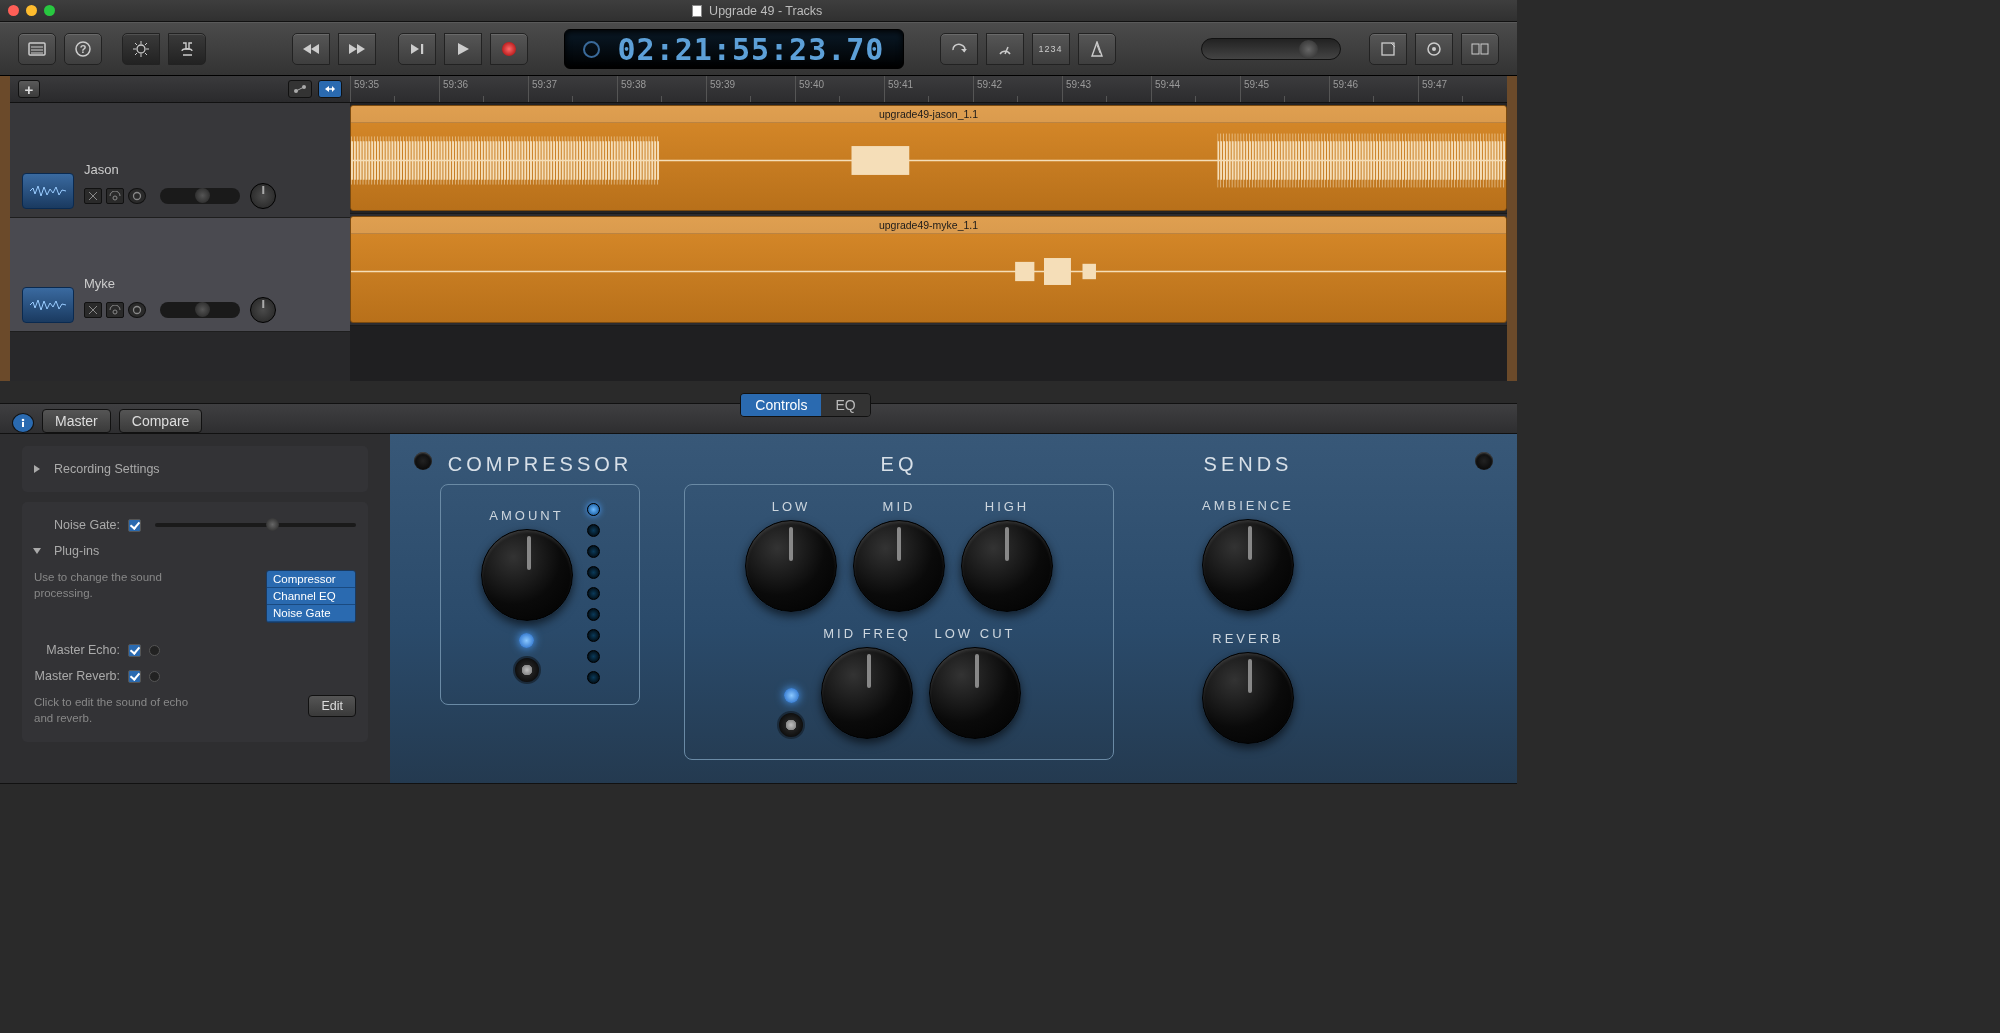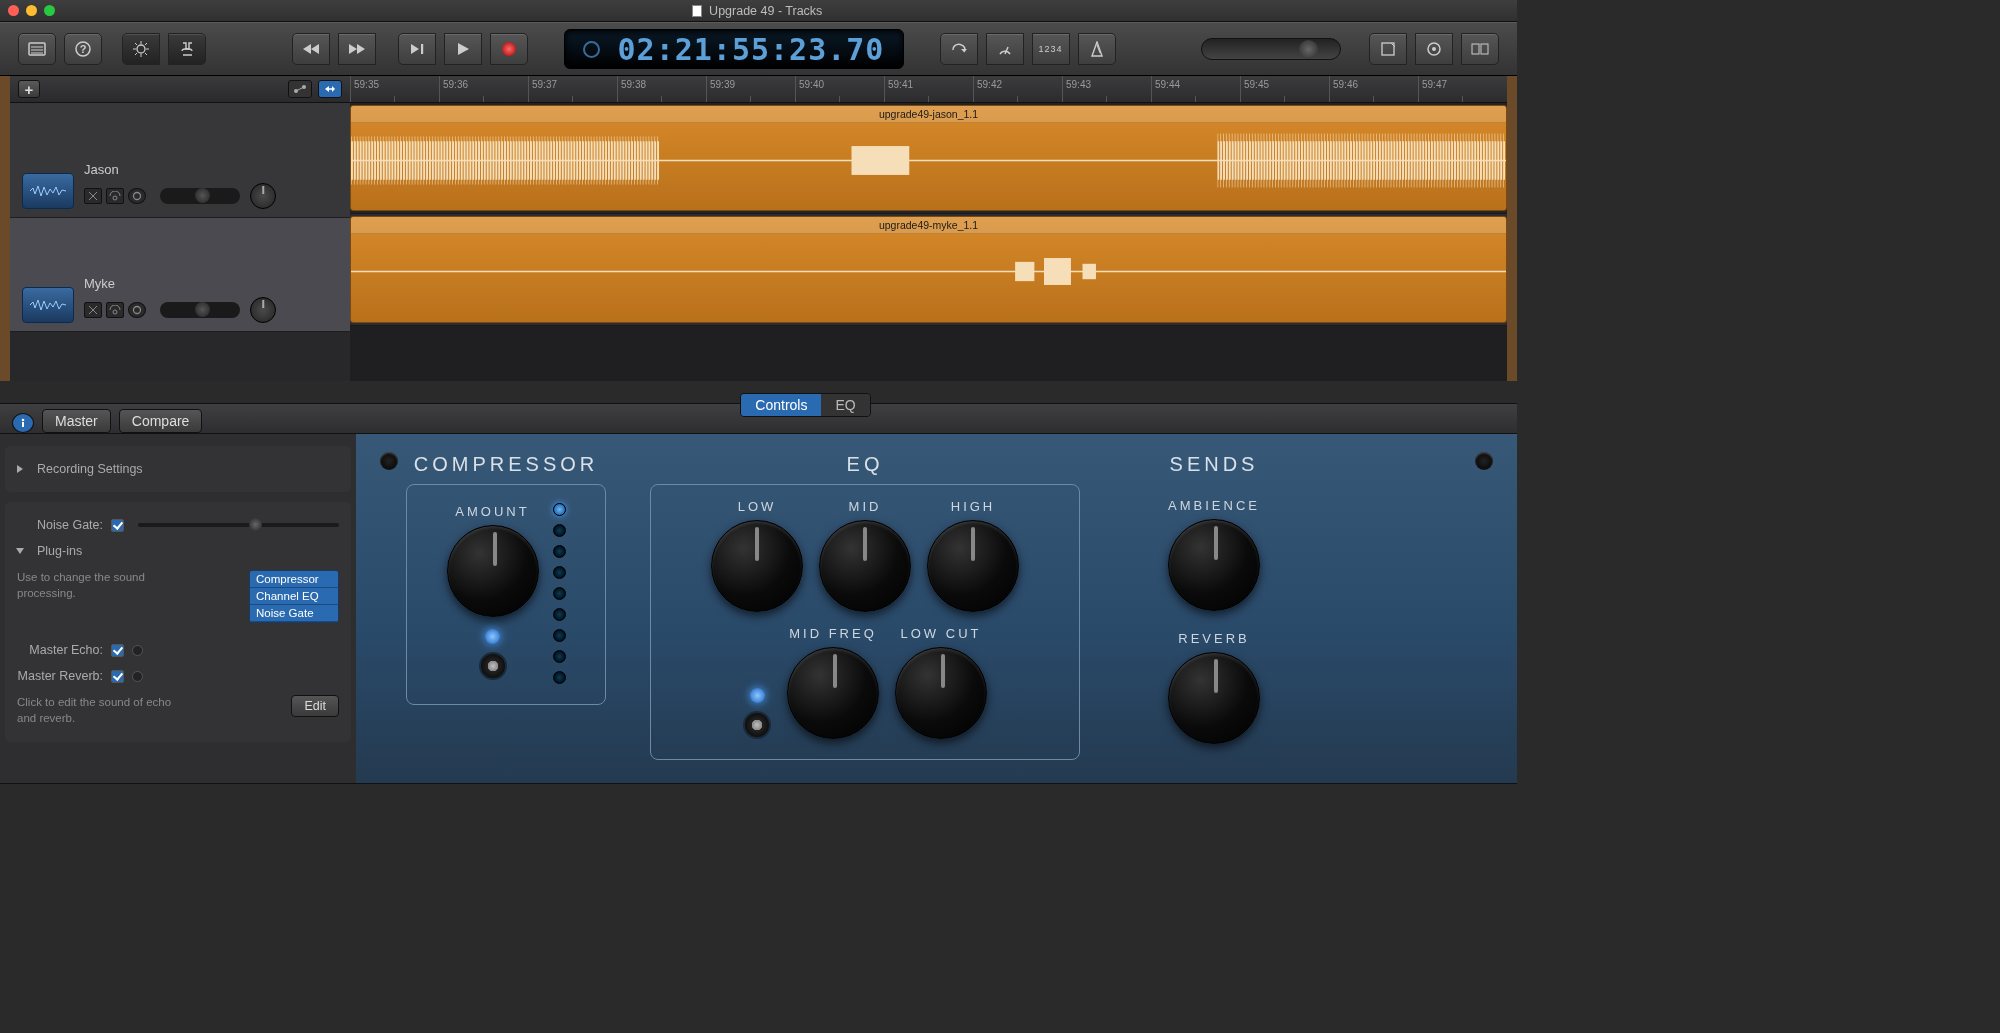--- a/index.html
+++ b/index.html
@@ -66,21 +66,21 @@
 
 
 .lower{position:absolute;left:0;right:0;top:403px;bottom:0;display:flex;border:1px solid #111;border-left:0;border-right:0}
 .lower-head{position:absolute;left:0;right:0;top:0;height:30px;background:linear-gradient(#3f3f41,#2e2e30);border-bottom:1px solid #111;display:flex;align-items:flex-end;padding:0 12px;gap:8px;font-size:14px;z-index:2}
 .pill{padding:3px 12px;border:1px solid #111;border-radius:4px;background:linear-gradient(#555,#3a3a3a);color:#ddd;cursor:pointer}
 .pill.info{width:22px;height:20px;padding:0;display:flex;align-items:center;justify-content:center;background:#2a6ab0;border-radius:50%}
 .seg{display:flex;border:1px solid #111;border-radius:4px;overflow:hidden;margin:16px auto}
 .seg .s{padding:3px 14px;background:#333;color:#bbb;cursor:pointer}
 .seg .s.on{background:#2a6ab0;color:#fff}
 
-.inspector{width:356px;background:#2e2e30;padding:42px 5px 14px;font-size:12.5px;color:#aaa;display:flex;flex-direction:column;gap:10px}
+.inspector{width:390px;background:#2e2e30;padding:42px 22px 14px;font-size:12.5px;color:#aaa;display:flex;flex-direction:column;gap:10px}
 .insp-sec{background:#333336;border-radius:5px;padding:10px 12px}
 .insp-row{display:flex;align-items:center;gap:8px;padding:6px 0}
 .disclose{display:inline-block;width:0;height:0;border-left:6px solid #aaa;border-top:4px solid transparent;border-bottom:4px solid transparent;margin-right:6px}
 .disclose.open{transform:rotate(90deg)}
 .chk{width:13px;height:13px;border:1px solid #555;border-radius:2px;background:#222;display:inline-flex;align-items:center;justify-content:center}
 .chk.on{background:#2a6ab0}
 .chk.on::after{content:"";width:4px;height:7px;border:solid #fff;border-width:0 2px 2px 0;transform:rotate(40deg);margin-top:-2px}
 .radio{width:11px;height:11px;border-radius:50%;border:1px solid #555;background:#222}
 .hsl{flex:1;height:4px;background:#1a1a1a;border-radius:2px;position:relative;margin-left:6px}
 .hsl .k{position:absolute;top:-5px;width:13px;height:13px;border-radius:50%;background:radial-gradient(#666,#222);left:55%}
@@ -452,21 +452,21 @@
     </div>
   </div>
 
   <div class="rack">
     <div class="screw tl"></div>
     <div class="screw tr"></div>
 
     <div class="sect" style="width:220px">
       <div class="panel-title">COMPRESSOR</div>
       <div class="panel comp">
-        <div style="display:flex;align-items:center">
+        <div style="display:flex;align-items:flex-end">
           <div class="col">
             <div class="knob-label">AMOUNT</div>
             <div class="big-knob" style="--rot: -120deg; --r: -120;"></div>
             <div class="blue-led"></div>
             <div class="jack"></div>
           </div>
           <div class="led-col">
             <div class="led on"></div>
               <div class="led"></div>
               <div class="led"></div>

